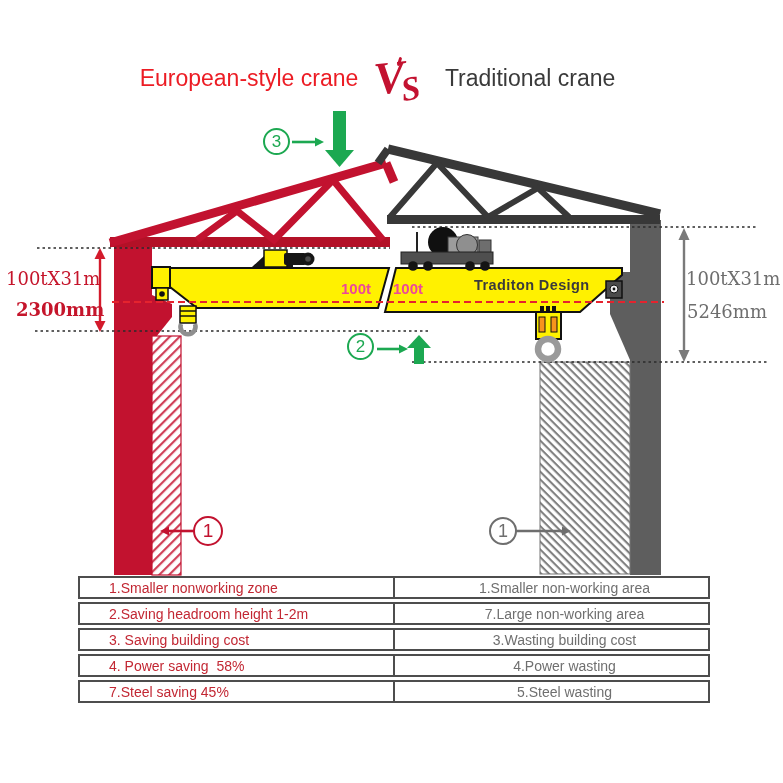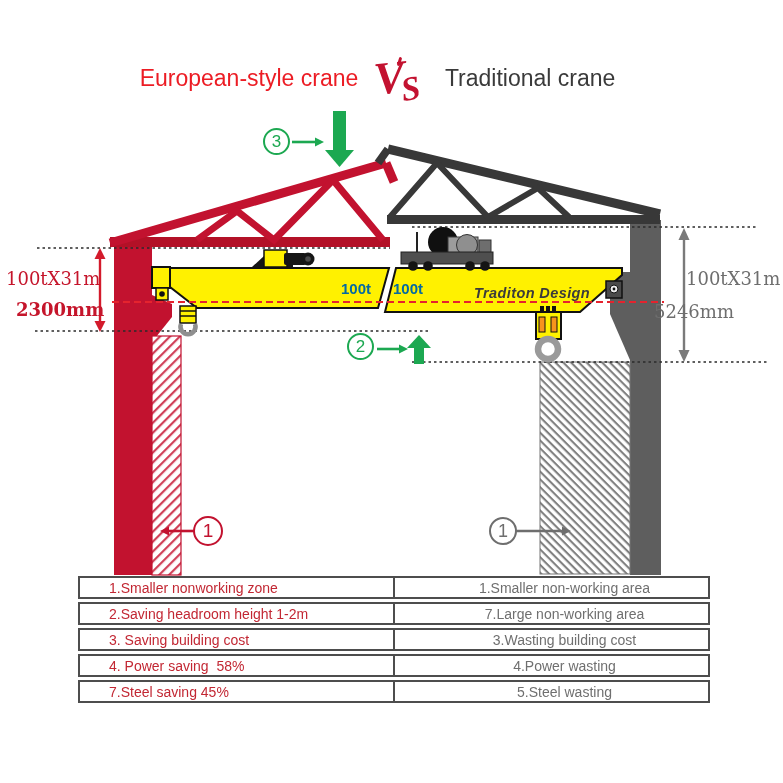--- a/index.html
+++ b/index.html
@@ -23,27 +23,27 @@
     transform:rotate(18deg);border-radius:2px;}
   
   .diagram-svg{position:absolute;left:0;top:0;}
   
   .dim{position:absolute;font-family:"DejaVu Serif", serif;font-size:18px;white-space:nowrap;}
   .dim.red{color:#C5152B;}
   .dim.gray{color:#6E6E6E;}
   .dim-left-spec{left:6px;top:268px;}
   .dim-left-headroom{left:16px;top:299px;font-weight:bold;}
   .dim-right-spec{left:686px;top:268px;}
-  .dim-right-headroom{left:654px;top:301px;}
-  
-  .beam-label{position:absolute;font-size:15px;font-weight:bold;color:#0369a1;white-space:nowrap;text-align:center;}
+  .dim-right-headroom{left:687px;top:301px;}
+  
+  .beam-label{position:absolute;font-size:15px;font-weight:bold;color:#ec4899;white-space:nowrap;text-align:center;}
   .label-100t-left{left:341px;top:280px;}
   .label-100t-right{left:393px;top:280px;}
-  .label-design{position:absolute;left:474px;top:285px;font-size:14.5px;font-weight:bold;
-    color:#3B3B3B;letter-spacing:.4px;white-space:nowrap;font-style:italic;}
+  .label-design{position:absolute;left:474px;top:277px;font-size:14.5px;font-weight:bold;
+    color:#3B3B3B;letter-spacing:.4px;white-space:nowrap;}
   
   .marker{position:absolute;border-radius:50%;background:#fff;display:flex;
     align-items:center;justify-content:center;box-sizing:border-box;}
   .marker.green{width:27px;height:27px;border:2.5px solid #1CA851;color:#1CA851;font-size:17px;}
   .marker.red{width:30px;height:30px;border:2.5px solid #C2122F;color:#C2122F;font-size:19px;}
   .marker.gray{width:28px;height:28px;border:2.5px solid #6E6E6E;color:#6E6E6E;font-size:18px;}
   .marker-3{left:263px;top:128px;}
   .marker-2{left:347px;top:333px;}
   .marker-1-left{left:193px;top:516px;}
   .marker-1-right{left:489px;top:517px;}

